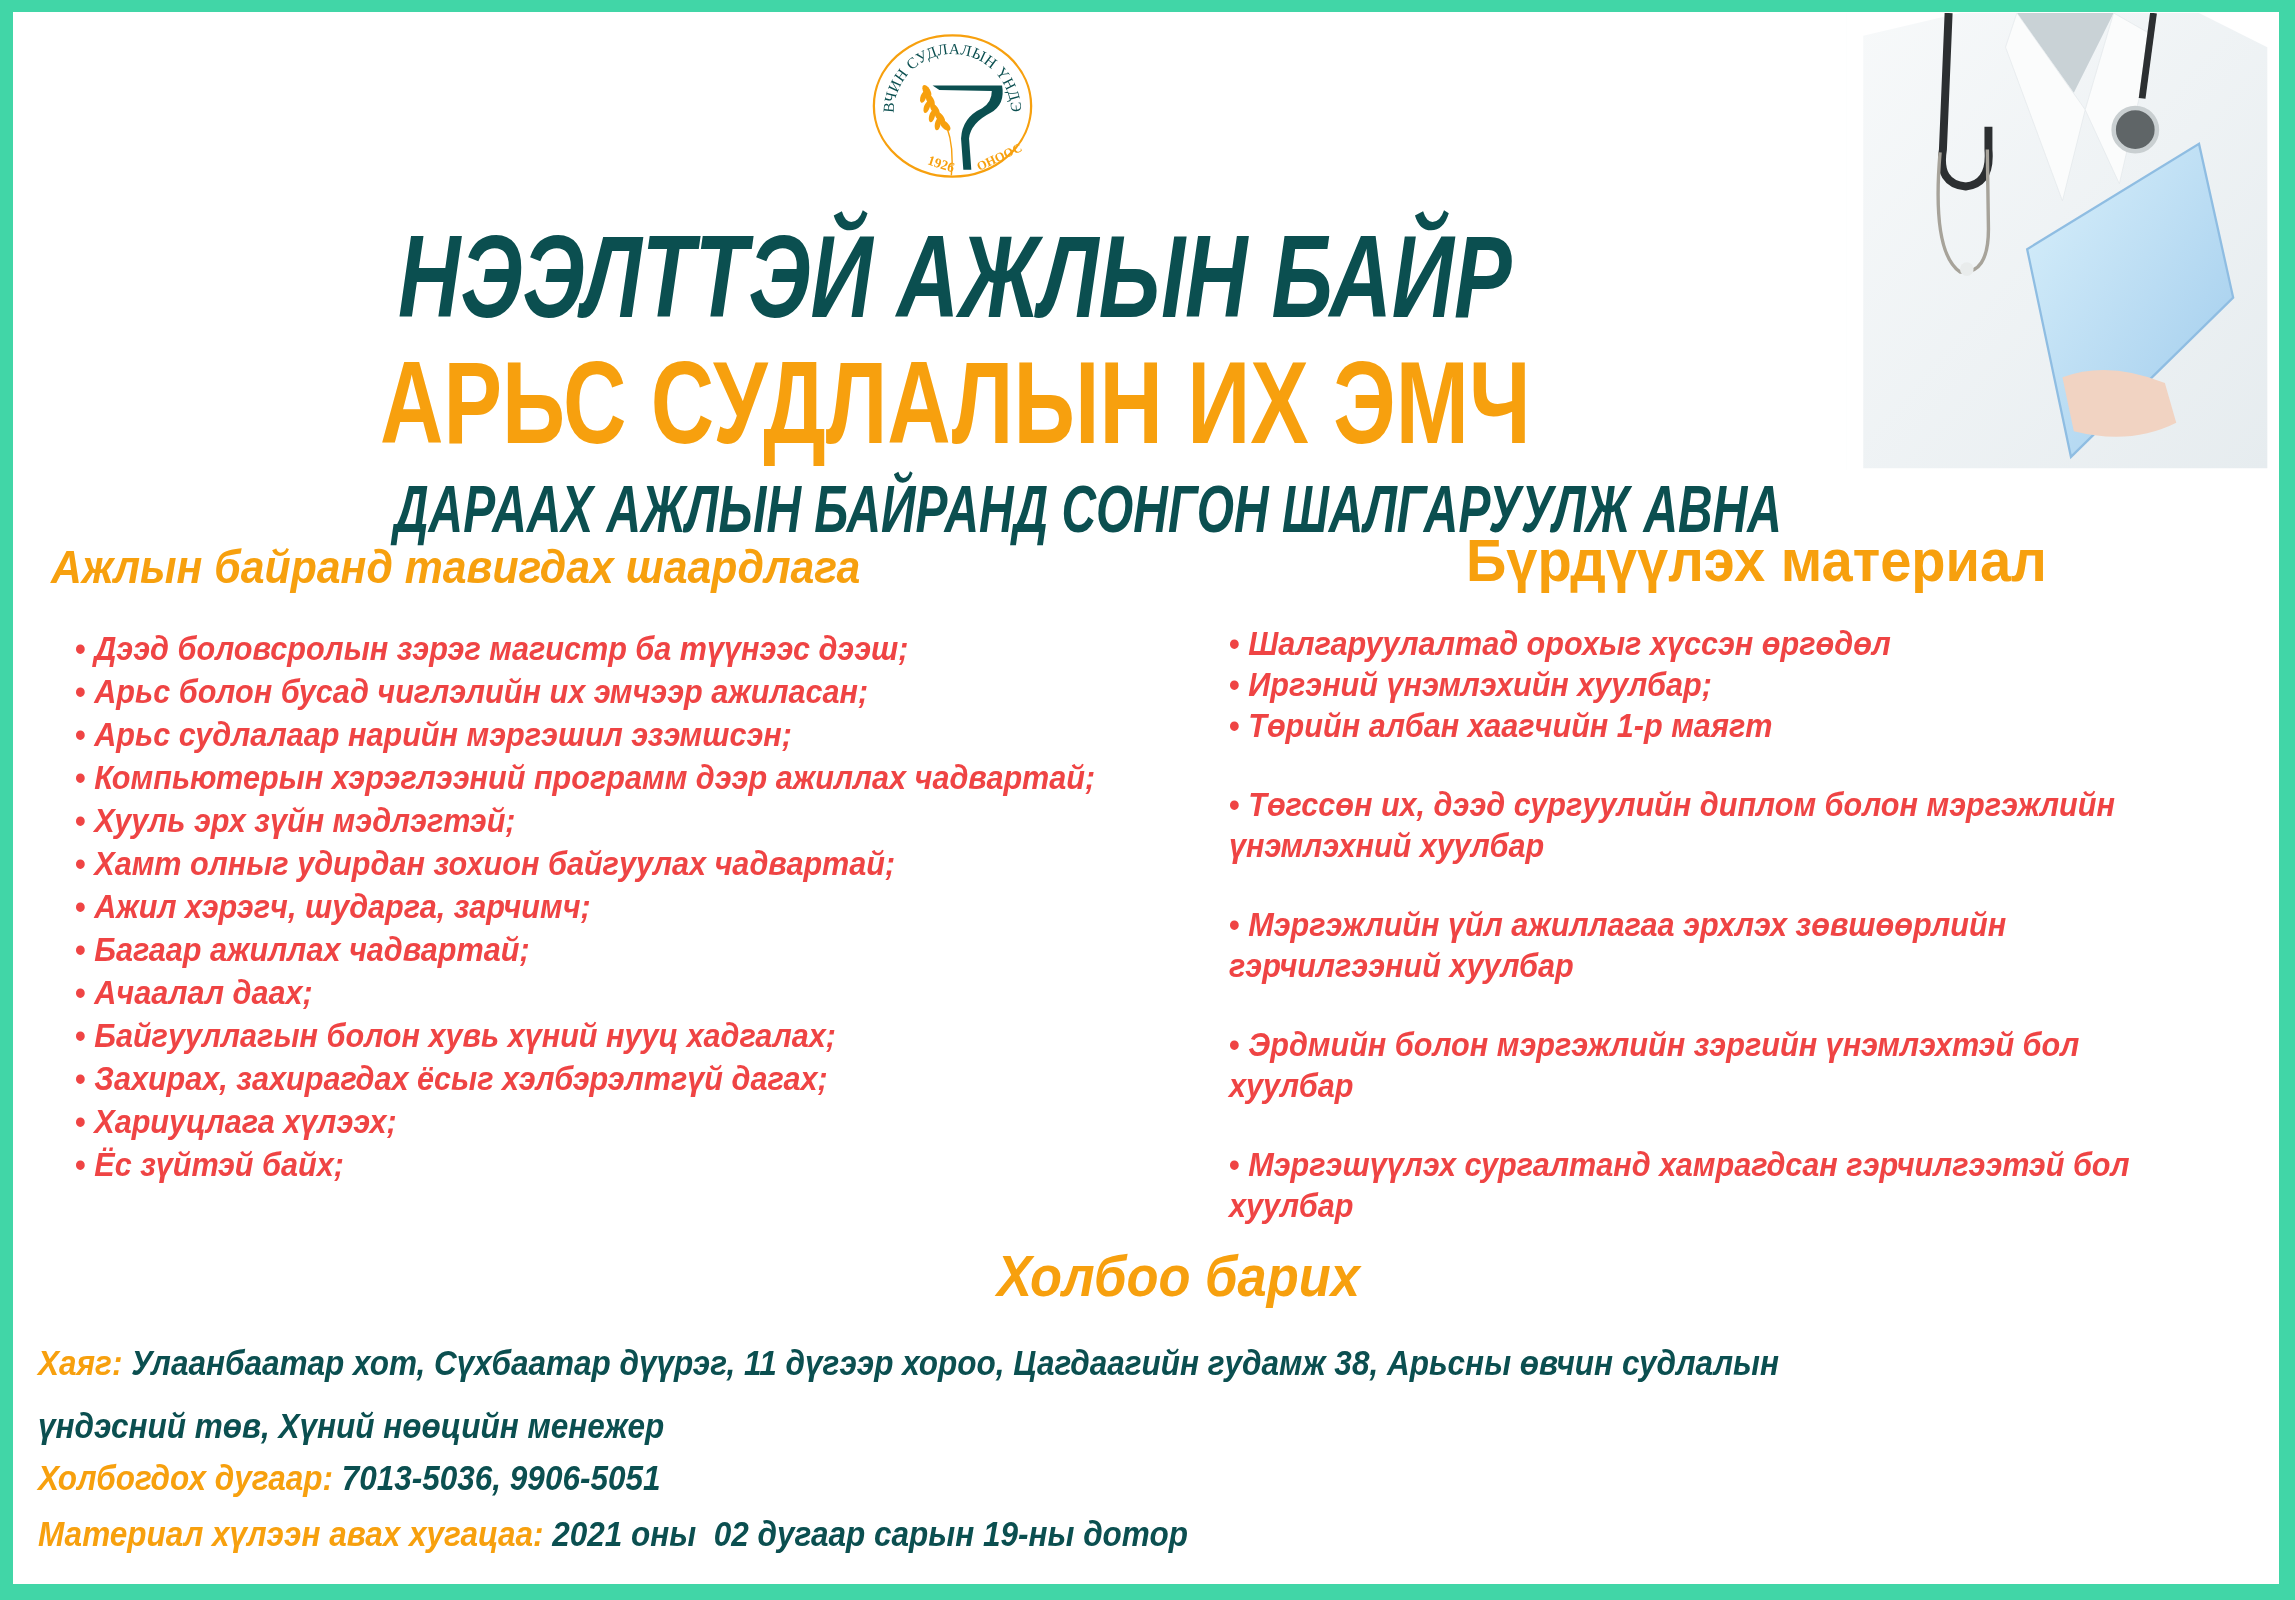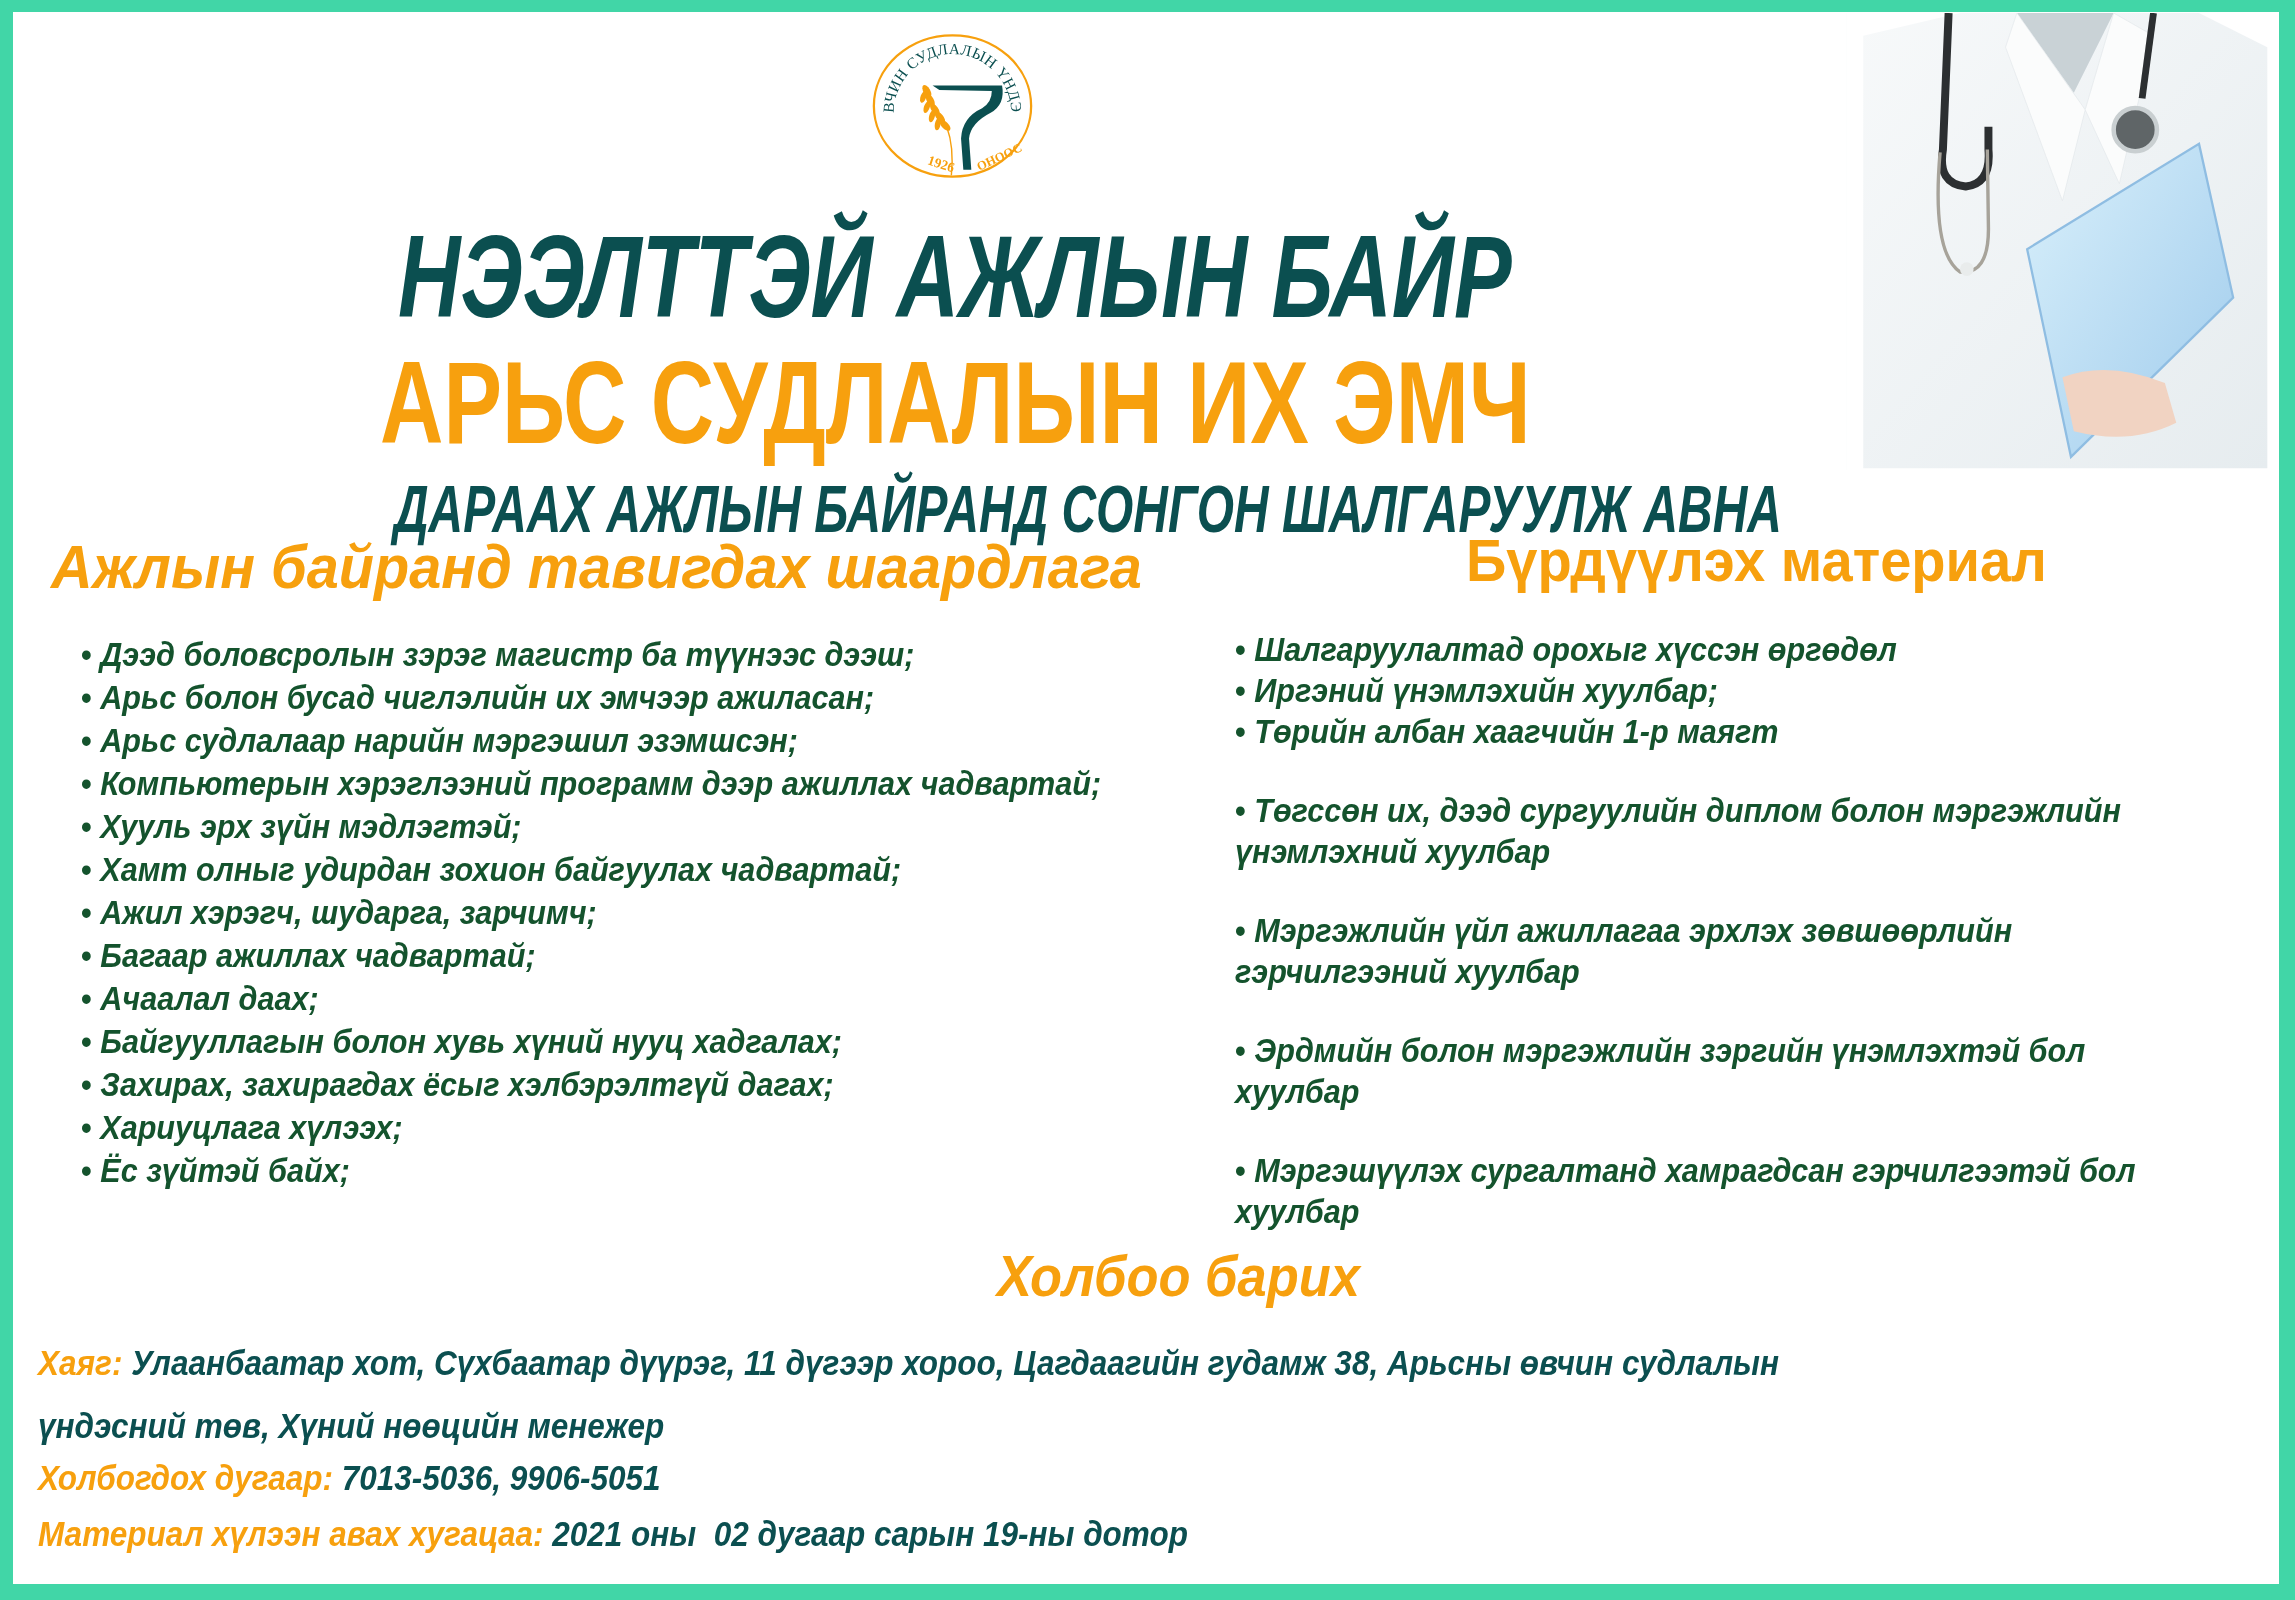--- a/index.html
+++ b/index.html
@@ -28,29 +28,29 @@
 
   
   .t1 { left:398px; top:215px; font-size:116px; line-height:125px; font-weight:bold; font-style:italic; }
   .t1 .sx { transform:scaleX(0.745); }
   .t2 { left:380px; top:341px; font-size:116px; line-height:125px; font-weight:bold; }
   .t2 .sx { transform:scaleX(0.757); }
   .t3 { left:394px; top:472px; font-size:67px; line-height:74px; font-weight:bold; font-style:italic; }
   .t3 .sx { transform:scaleX(0.715); }
 
   
-  .h-left { left:51px; top:533px; font-size:62px; line-height:68px; font-weight:bold; font-style:italic; }
+  .h-left { left:51px; top:533px; font-size:46px; line-height:68px; font-weight:bold; font-style:italic; }
   .h-left .sx { transform:scaleX(0.93); }
   .h-right { left:1466px; top:527px; font-size:59px; line-height:68px; font-weight:bold; }
   .h-right .sx { transform:scaleX(0.95); }
   .h-contact { left:949px; top:1243px; font-size:57px; line-height:66px; font-weight:bold; font-style:italic;margin-left:48px; }
   .h-contact .sx { transform:scaleX(0.92); }
 
   
-  .list { position:absolute; margin:10px; padding:0; list-style:none; font-weight:bold; font-style:italic; color:#14532d; }
+  .list { position:absolute; margin:4px; padding:0; list-style:none; font-weight:bold; font-style:italic; color:#ef4444; }
   .list-left { left:71px; top:623px; font-size:34px; line-height:43px; }
   .list-left .sx { transform:scaleX(0.9); }
   .list-right { left:1225px; top:619px; font-size:34px; line-height:41px; }
   .list-right .sx { transform:scaleX(0.9); }
   .list li { white-space:nowrap; height:auto; }
   .bullet { font-style:normal; }
   .list-right li.gap { margin-top:38px; }
   .list-right .wrap { display:block; }
 
   

